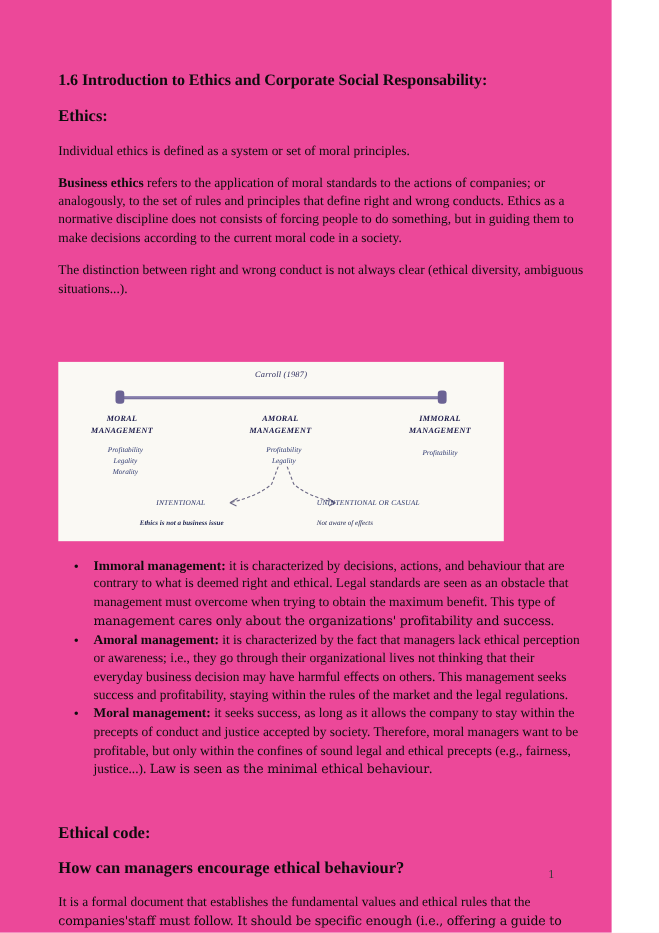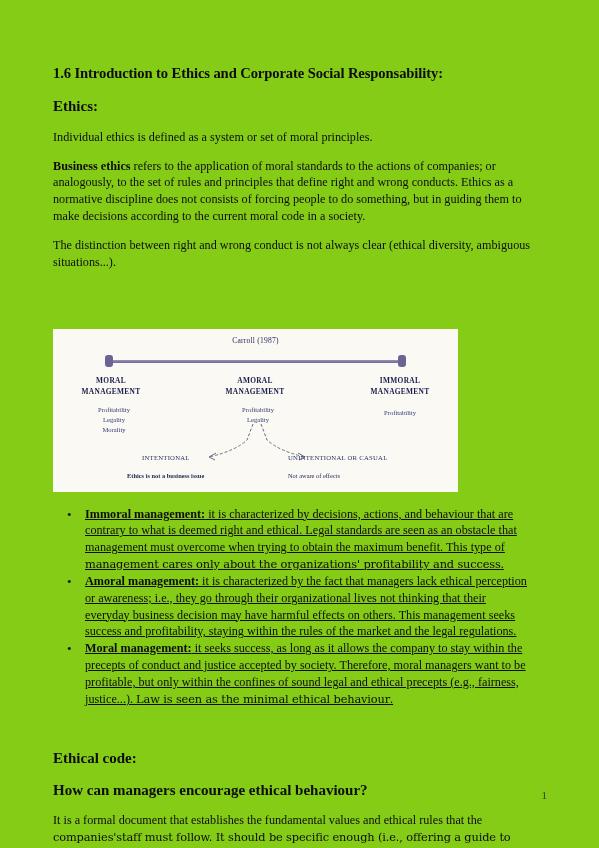--- a/index.html
+++ b/index.html
@@ -7,23 +7,23 @@
     margin: 0;
     padding: 0;
     background: #ffffff;
   }
   body {
     font-family: "Liberation Serif", "DejaVu Serif", serif;
     color: #0d0d0d;
   }
   .page {
     position: relative;
-    width: 599px;
+    width: 556px;
     height: 848px;
-    background: #84cc16;
+    background: #ec4899;
     overflow: hidden;
     box-sizing: border-box;
   }
   .content {
     position: absolute;
     left: 53px;
     top: 64px;
     width: 480px;
   }
   h1.doc-title {
@@ -56,20 +56,21 @@
   .figure-wrap {
     margin: 16px 0 14px 0;
   }
   .figure {
     position: relative;
     width: 405px;
     height: 163px;
     background: #faf9f4;
     overflow: hidden;
     font-family: "Liberation Serif", "DejaVu Serif", serif;
+    font-style: italic;
   }
   .fig-source {
     position: absolute;
     top: 7px;
     left: 0;
     width: 100%;
     text-align: center;
     font-size: 7.6px;
     color: #2b2b5c;
     letter-spacing: 0.2px;
@@ -148,21 +149,20 @@
     white-space: nowrap;
   }
   .reason.r-left  { left: 74px; }
   .reason.r-right { left: 235px; font-weight: normal; }
 
   
   ul.bullets {
     margin: 0 0 12px 0;
     padding-left: 32px;
     list-style: none;
-    text-decoration: underline;
   }
   ul.bullets > li {
     font-size: 12.2px;
     line-height: 1.38;
     margin: 0 0 0 0;
     position: relative;
     padding-left: 0;
     text-align: left;
   }
   ul.bullets > li::before {

